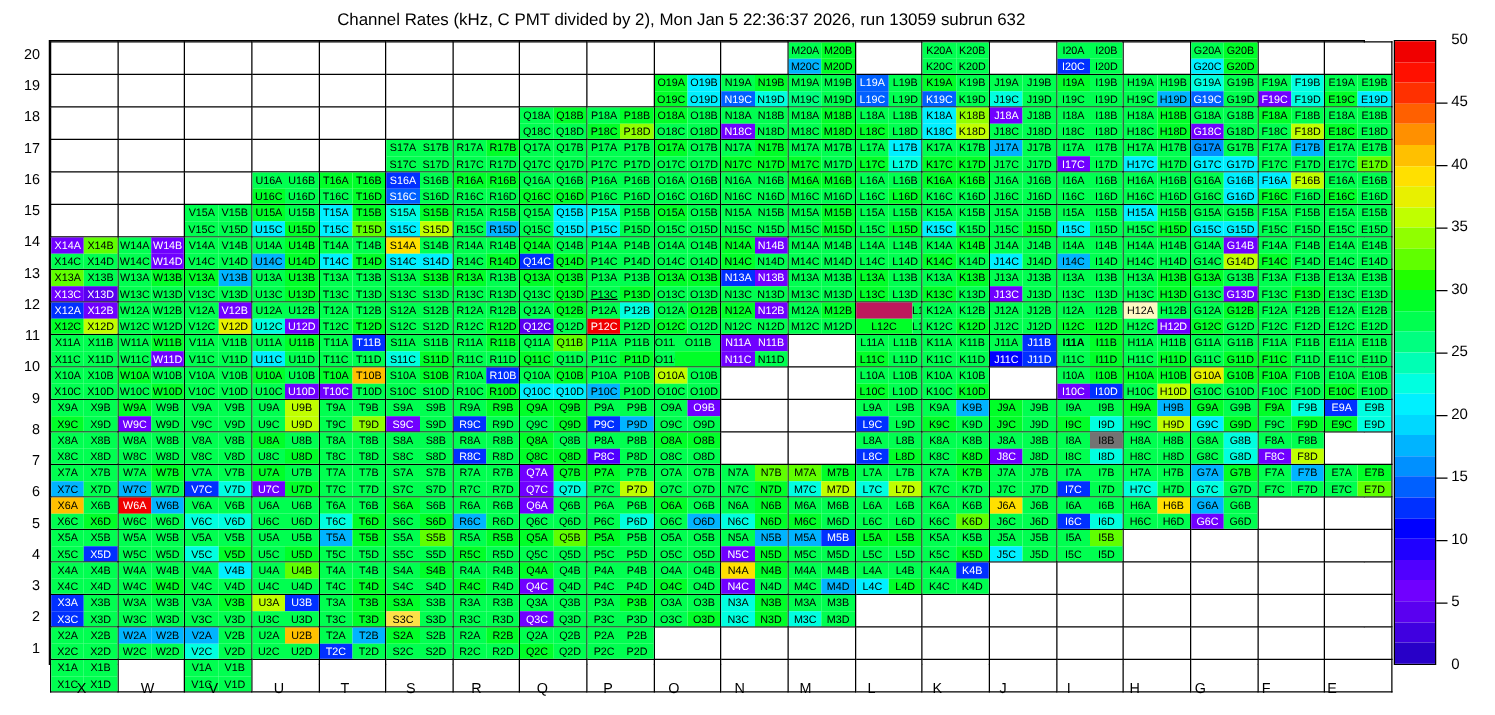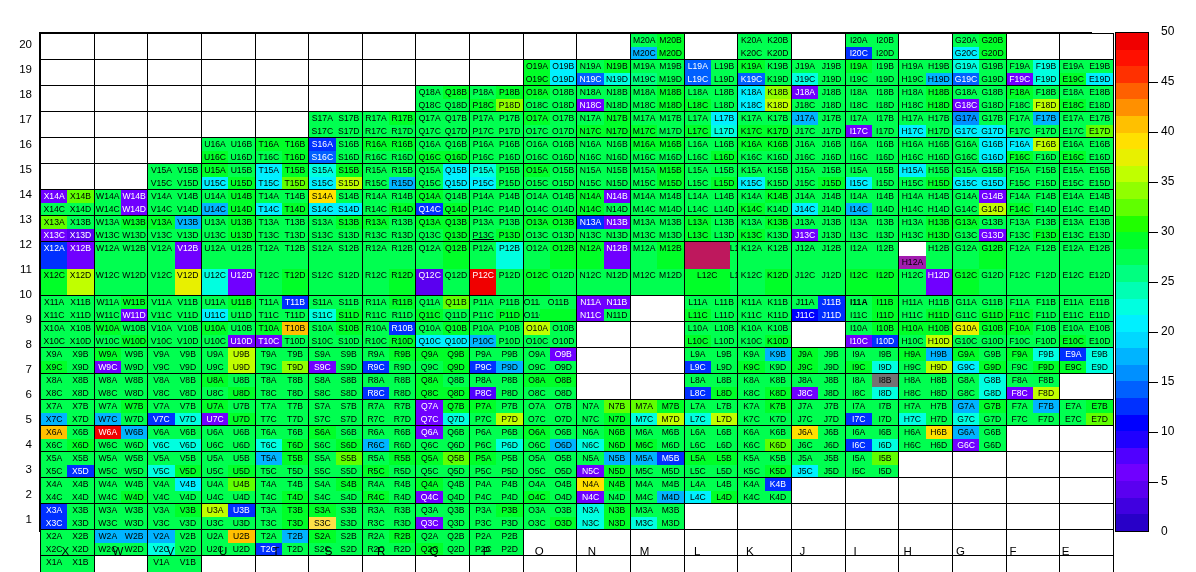--- a/index.html
+++ b/index.html
@@ -20,20 +20,21 @@
   #cbar{position:absolute;left:1115px;top:32px;width:34px;height:500px;border:1px solid #000;box-sizing:border-box;}
   #cbar .band{width:100%;}
   .cbtick{position:absolute;left:1149px;width:9px;height:0;border-top:1px solid #000;}
   .cblab{position:absolute;left:1161px;font-size:12px;color:#000;}
 </style>
 </head>
 <body>
 
 <div id="root">
 
+  <div id="title">Channel Rates (kHz, C PMT divided by 2), Mon Jan  5 22:36:37 2026, run 13059 subrun 632</div>
 
   <div id="yaxis"></div>
   <div id="plot">
     <table class="grid">
       <tbody id="grid-body">
           <tr>
             <td class="cell empty"></td>
             <td class="cell empty"></td>
             <td class="cell empty"></td>
             <td class="cell empty"></td>
@@ -2230,21 +2231,21 @@
                 <div class="sq" title="I12C = 29 kHz" style="background: rgb(0, 255, 40); color: rgb(0, 0, 0);">
                   <span>I12C</span>
                 </div>
                 <div class="sq" title="I12D = 29 kHz" style="background: rgb(0, 255, 40); color: rgb(0, 0, 0);">
                   <span>I12D</span>
                 </div>
               </div>
             </td>
             <td class="cell">
               <div class="quad">
-                <div class="sq" title="H12A = 28 kHz" style="background: #a21caf; color: rgb(0, 0, 0); margin-top: 14px;">
+                <div class="sq" title="H12A = 28 kHz" style="background: #fef9c3; color: rgb(0, 0, 0);">
                   <span>H12A</span>
                 </div>
                 <div class="sq" title="H12B = 28 kHz" style="background: rgb(0, 255, 80); color: rgb(0, 0, 0);">
                   <span>H12B</span>
                 </div>
                 <div class="sq" title="H12C = 28 kHz" style="background: rgb(0, 255, 80); color: rgb(0, 0, 0);">
                   <span>H12C</span>
                 </div>
                 <div class="sq" title="H12D = 5 kHz" style="background: rgb(112, 0, 255); color: rgb(255, 255, 255);">
                   <span>H12D</span>

